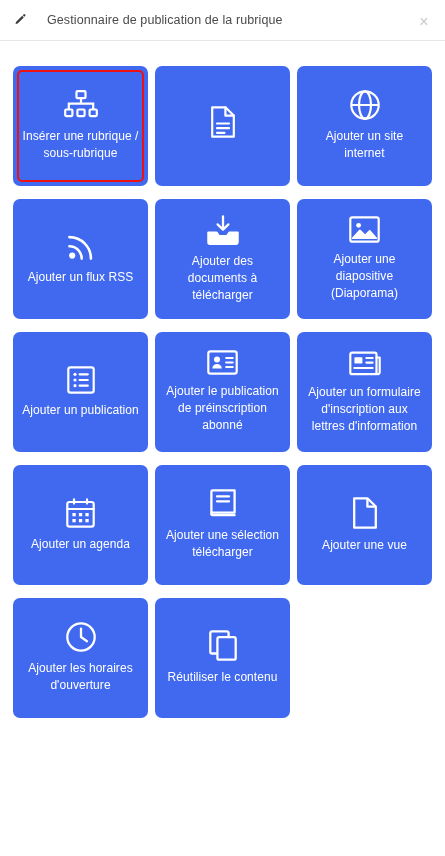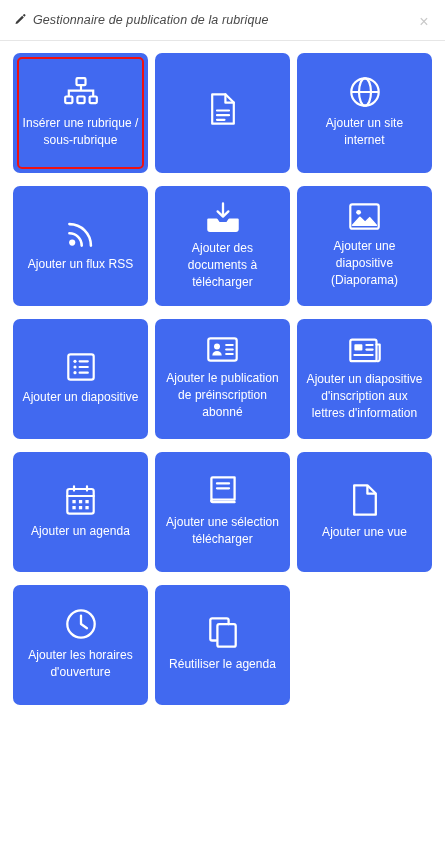--- a/index.html
+++ b/index.html
@@ -21,22 +21,21 @@
     height: 41px;
     box-sizing: border-box;
     border-bottom: 1px solid #e6e6e6;
     display: flex;
     align-items: center;
     padding: 0 12px 0 13px;
   }
   .header-left {
     display: flex;
     align-items: center;
-    gap: 7px;
-    font-style: italic;
+    gap: 21px;
   }
   .pencil-icon {
     width: 13px;
     height: 13px;
     display: block;
     color: #3c3c3c;
     flex: none;
   }
   .pencil-icon svg { display: block; width: 13px; height: 13px; }
   .modal-title {
@@ -59,21 +58,21 @@
     background: none;
     border: none;
     padding: 0;
     font-family: "Liberation Sans", sans-serif;
   }
 
   
   .tile-grid {
     position: absolute;
     left: 13px;
-    top: 53px;
+    top: 66px;
     width: 420px;
     display: grid;
     grid-template-columns: repeat(3, 135px);
     grid-auto-rows: 120px;
     column-gap: 7px;
     row-gap: 13px;
   }
   .tile {
     background: #4169f0;
     border-radius: 7px;
@@ -196,21 +195,21 @@
     <div class="tile">
       <span class="tile-icon">
         <svg width="28" height="28" viewBox="0 0 28 28" fill="none" stroke="currentColor" stroke-width="2.2" stroke-linecap="round" stroke-linejoin="round">
           <rect x="1.3" y="1.3" width="25.4" height="25.4" rx="2.2"></rect>
           <circle cx="8" cy="8.3" r="1.6" fill="currentColor" stroke="none"></circle>
           <circle cx="8" cy="14" r="1.6" fill="currentColor" stroke="none"></circle>
           <circle cx="8" cy="19.7" r="1.6" fill="currentColor" stroke="none"></circle>
           <path d="M12.6 8.3h8.2M12.6 14h8.2M12.6 19.7h8.2"></path>
         </svg>
       </span>
-      <span class="tile-label">Ajouter un diapositive</span>
+      <span class="tile-label">Ajouter un publication</span>
     </div>
     <div class="tile">
       <span class="tile-icon">
         <svg width="31" height="25" viewBox="0 0 31 25" fill="none" stroke="currentColor" stroke-width="2.2" stroke-linecap="round" stroke-linejoin="round">
           <rect x="1.3" y="1.3" width="28.4" height="22.4" rx="2.2"></rect>
           <circle cx="10" cy="9.6" r="3" fill="currentColor" stroke="none"></circle>
           <path d="M5.3 18.4c0-2.6 2.1-4.3 4.7-4.3s4.7 1.7 4.7 4.3z" fill="currentColor" stroke="none"></path>
           <path d="M19.2 8h6.5M19.2 12.5h6.5M19.2 17h6.5"></path>
         </svg>
       </span>
@@ -218,21 +217,21 @@
     </div>
     <div class="tile">
       <span class="tile-icon">
         <svg width="32" height="26" viewBox="0 0 32 26" fill="none" stroke="currentColor" stroke-width="2.2" stroke-linecap="round" stroke-linejoin="round">
           <rect x="1.3" y="2.6" width="26.2" height="21.6" rx="1.8"></rect>
           <path d="M27.5 7.5h3.2v14.8a1.9 1.9 0 0 1-3.2 1.4"></path>
           <rect x="5.4" y="7.2" width="8" height="6.4" rx="0.8" fill="currentColor" stroke="none"></rect>
           <path d="M17.4 8h6.2M17.4 12.6h6.2M5.4 18h18.2"></path>
         </svg>
       </span>
-      <span class="tile-label">Ajouter un diapositive d'inscription aux lettres d'information</span>
+      <span class="tile-label">Ajouter un formulaire d'inscription aux lettres d'information</span>
     </div>
     <div class="tile">
       <span class="tile-icon">
         <svg width="29" height="30" viewBox="0 0 29 30" fill="none" stroke="currentColor" stroke-width="2.2" stroke-linecap="round">
           <path d="M8 1.3v4.3M21 1.3v4.3"></path>
           <rect x="1.3" y="4" width="26.4" height="24.7" rx="2.2" stroke-linejoin="round"></rect>
           <path d="M1.3 11h26.4"></path>
           <rect x="6.4" y="15" width="3.3" height="3.3" fill="currentColor" stroke="none"></rect>
           <rect x="12.9" y="15" width="3.3" height="3.3" fill="currentColor" stroke="none"></rect>
           <rect x="19.4" y="15" width="3.3" height="3.3" fill="currentColor" stroke="none"></rect>
@@ -271,15 +270,15 @@
       </span>
       <span class="tile-label">Ajouter les horaires d'ouverture</span>
     </div>
     <div class="tile">
       <span class="tile-icon">
         <svg width="28" height="31" viewBox="0 0 28 31" fill="none" stroke="currentColor" stroke-width="2.3" stroke-linejoin="round" stroke-linecap="round">
           <path d="M19.6 7.2V3.1a1.8 1.8 0 0 0-1.8-1.8H3.1a1.8 1.8 0 0 0-1.8 1.8v18.6a1.8 1.8 0 0 0 1.8 1.8h4.1"></path>
           <rect x="8.4" y="7.2" width="18.3" height="22.5" rx="1.8"></rect>
         </svg>
       </span>
-      <span class="tile-label">Réutiliser le agenda</span>
+      <span class="tile-label">Réutiliser le contenu</span>
     </div>
   </div>
 
 </body></html>

